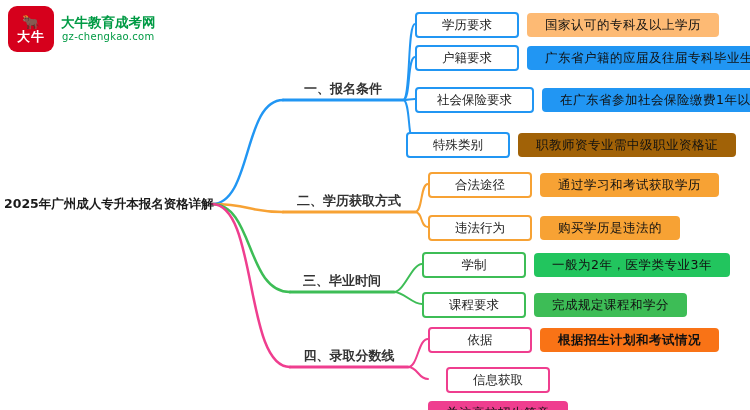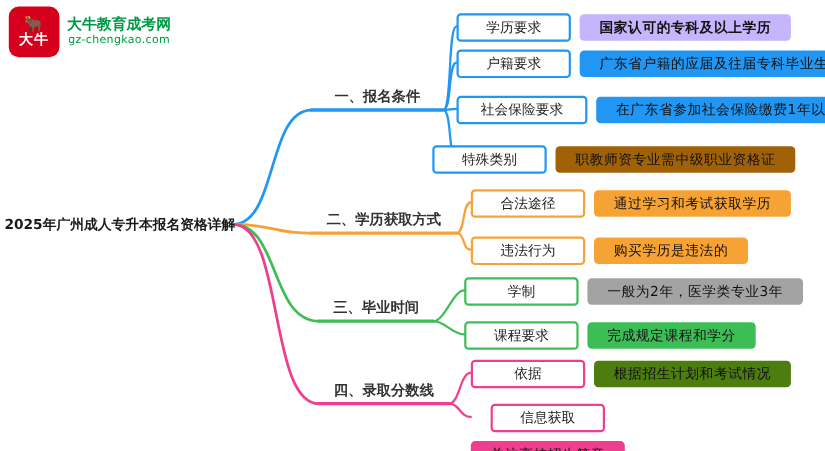--- a/index.html
+++ b/index.html
@@ -81,55 +81,55 @@
 
   <div class="central">2025年广州成人专升本报名资格详解</div>
 
   <div class="topic" style="left:283px;top:80px;width:120px;text-align:center;">一、报名条件</div>
   <div class="topic" style="left:283px;top:192px;width:132px;">二、学历获取方式</div>
   <div class="topic" style="left:290px;top:272px;width:104px;">三、毕业时间</div>
   <div class="topic" style="left:290px;top:347px;width:118px;">四、录取分数线</div>
 
   <div class="row" style="left:415px;top:12px;">
     <span class="pill" style="border-color: rgb(33, 150, 243);">学历要求</span>
-    <span class="val" style="background-color: #c4b5fd; font-weight: bold;">国家认可的专科及以上学历</span>
+    <span class="val" style="background-color: #fdba74;">国家认可的专科及以上学历</span>
   </div>
   <div class="row" style="left:415px;top:45px;">
     <span class="pill" style="border-color: rgb(33, 150, 243);">户籍要求</span>
     <span class="val" style="background-color: rgb(33, 150, 243);">广东省户籍的应届及往届专科毕业生</span>
   </div>
   <div class="row" style="left:415px;top:87px;">
     <span class="pill" style="border-color: rgb(33, 150, 243);">社会保险要求</span>
     <span class="val" style="background-color: rgb(33, 150, 243);">在广东省参加社会保险缴费1年以上</span>
   </div>
-  <div class="row" style="left:393px;top:132px;">
+  <div class="row" style="left:406px;top:132px;">
     <span class="pill" style="border-color: rgb(33, 150, 243);">特殊类别</span>
     <span class="val" style="background-color: #a16207;">职教师资专业需中级职业资格证</span>
   </div>
 
   <div class="row" style="left:428px;top:172px;">
     <span class="pill" style="border-color: rgb(247, 162, 52);">合法途径</span>
     <span class="val" style="background-color: rgb(247, 162, 52);">通过学习和考试获取学历</span>
   </div>
   <div class="row" style="left:428px;top:215px;">
     <span class="pill" style="border-color: rgb(247, 162, 52);">违法行为</span>
     <span class="val" style="background-color: rgb(247, 162, 52);">购买学历是违法的</span>
   </div>
 
   <div class="row" style="left:422px;top:252px;">
     <span class="pill" style="border-color: rgb(61, 189, 86);">学制</span>
-    <span class="val" style="background-color: #a3a3a3;">一般为2年，医学类专业3年</span>
+    <span class="val" style="background-color: #22c55e;">一般为2年，医学类专业3年</span>
   </div>
   <div class="row" style="left:422px;top:292px;">
     <span class="pill" style="border-color: rgb(61, 189, 86);">课程要求</span>
     <span class="val" style="background-color: rgb(61, 189, 86);">完成规定课程和学分</span>
   </div>
 
   <div class="row" style="left:428px;top:327px;">
     <span class="pill" style="border-color: rgb(239, 62, 143);">依据</span>
-    <span class="val" style="background-color: #4d7c0f;">根据招生计划和考试情况</span>
+    <span class="val" style="background-color: #f97316; font-weight: bold;">根据招生计划和考试情况</span>
   </div>
   <div class="row" style="left:428px;top:367px;flex-direction:column;">
     <span class="pill" style="border-color: rgb(239, 62, 143);">信息获取</span>
     <span class="val" style="background-color: rgb(239, 62, 143);">关注高校招生简章</span>
   </div>
 
 </div>
 
 </body></html>

